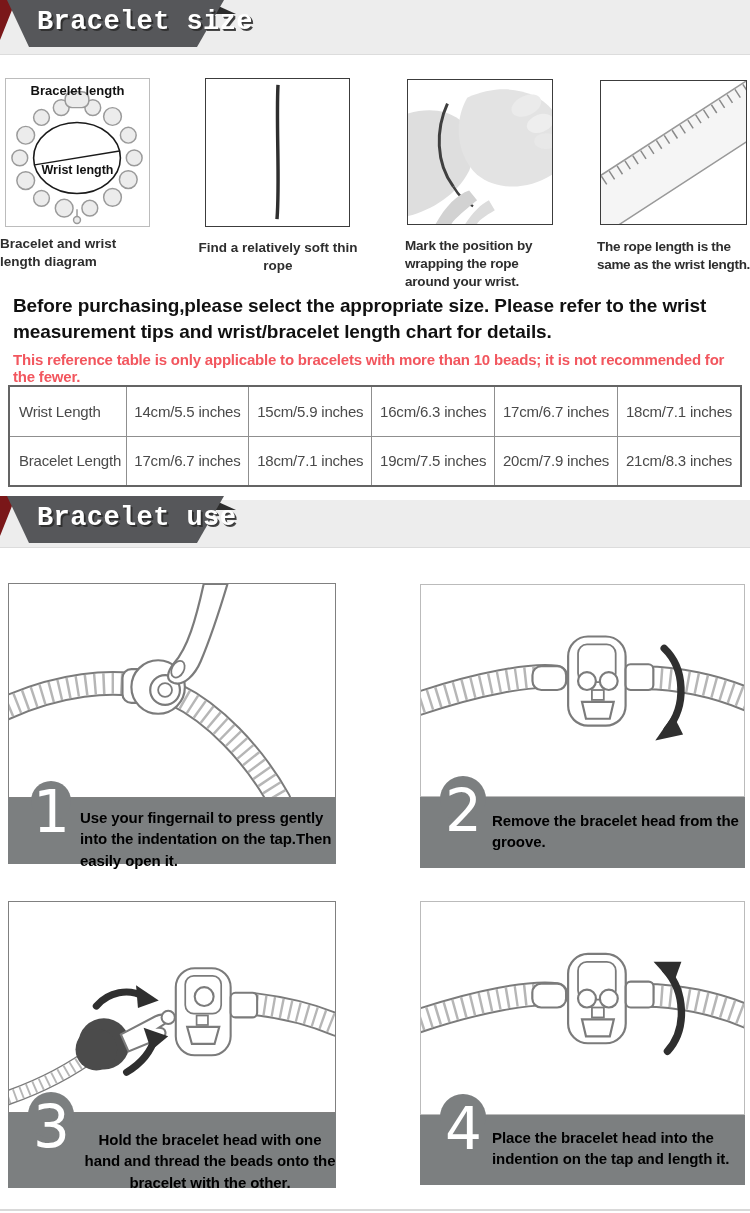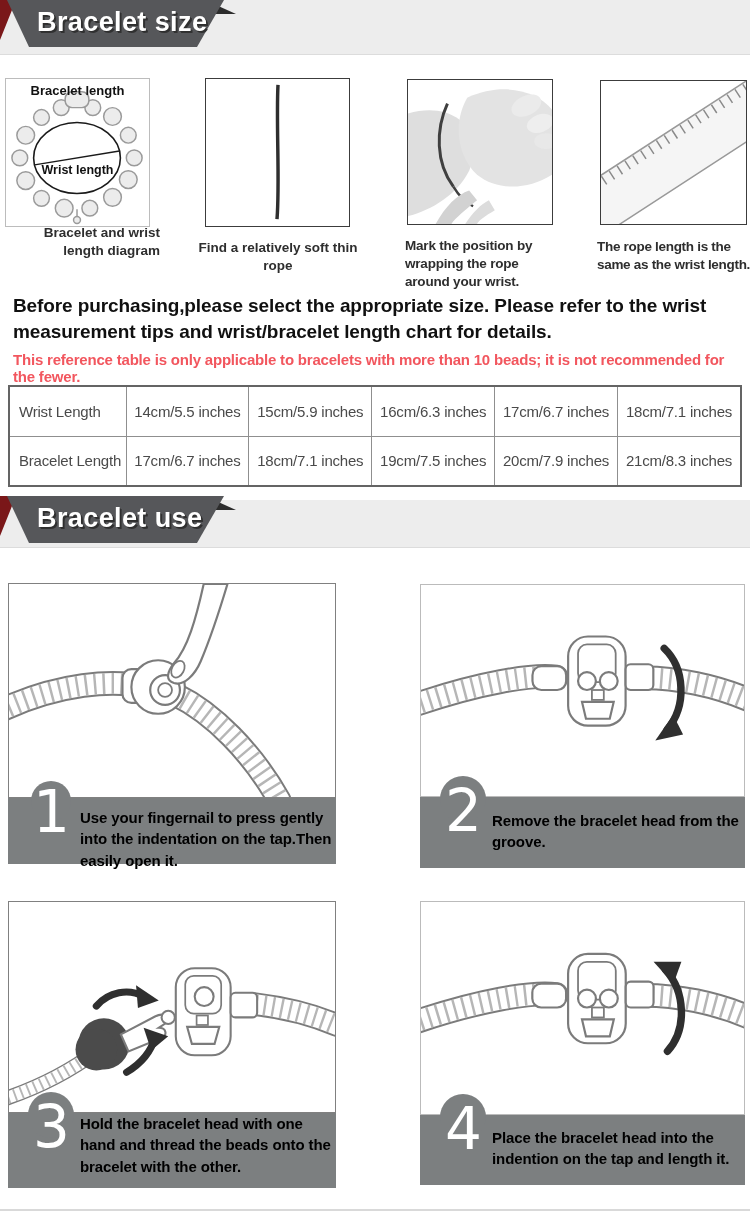--- a/index.html
+++ b/index.html
@@ -10,37 +10,37 @@
   .strip { position:absolute; left:0; width:750px; background:#ededed; border-bottom:1px solid #dcdcdc; z-index:1; }
   .strip1 { top:0; height:55px; }
   .strip2 { top:500px; height:48px; }
 
   
   .banner { position:absolute; left:0; width:242px; height:48px; z-index:3; }
   .banner .bn-red  { position:absolute; inset:0; background:#7a1719; clip-path:polygon(0 0, 16px 0, 0 40px); }
   .banner .bn-fold { position:absolute; inset:0; background:#2c2c2c; clip-path:polygon(205px 0, 236px 14px, 205px 14px); }
   .banner .bn-body { position:absolute; inset:0; background:#56575a; clip-path:polygon(7px 0, 224px 0, 197px 47px, 29px 47px); }
   .banner .bn-label { position:absolute; left:37px; top:7px; font-size:27px; font-weight:700; color:#ffffff;
-      letter-spacing:.4px; text-shadow:2px 2px 0 rgba(43,43,43,.85), 1px 1px 0 rgba(43,43,43,.6); white-space:nowrap; }
+      letter-spacing:.4px; text-shadow:2px 2px 0 rgba(43,43,43,.85), 1px 1px 0 rgba(43,43,43,.6); white-space:nowrap;font-family:Liberation Mono, monospace; }
   .banner1 { top:0; }
   .banner2 { top:496px;padding-left:39px; }
 
   
   .fig { position:absolute; background:#fff; z-index:2; }
   .fig1 { left:5px;  top:78px; width:145px; height:149px; border:1px solid #bcbcbc; }
   .fig2 { left:205px; top:78px; width:145px; height:149px; border:1.5px solid #3c3c3c; }
   .fig3 { left:407px; top:79px; width:146px; height:146px; border:1.5px solid #3c3c3c; }
   .fig4 { left:600px; top:80px; width:147px; height:145px; border:1.5px solid #3c3c3c; }
   .fig svg { display:block; width:100%; height:100%; }
   .fig-label { position:absolute; color:#111; font-weight:700; text-align:center; width:100%; }
   .fig-label.top { top:4px; font-size:13px; }
   .fig-label.inner { top:84px; font-size:12.5px; }
 
   .figcap { position:absolute; font-size:13.5px; font-weight:700; color:#2e2e2e; line-height:1.32; z-index:2; }
-  .figcap1 { left:0px;   top:224px; width:160px; text-align:right; }
+  .figcap1 { left:0px;   top:235px; width:160px; text-align:left; }
   .figcap2 { left:188px; top:239px; width:180px; text-align:center; }
   .figcap3 { left:405px; top:237px; width:156px; letter-spacing:-0.2px; }
   .figcap4 { left:597px; top:238px; width:160px; letter-spacing:-0.3px; }
 
   .intro { position:absolute; left:13px; top:293px; width:728px; font-size:19px; font-weight:700;
            color:#101010; line-height:1.37; letter-spacing:-0.1px; z-index:2; }
   .warning { position:absolute; left:13px; top:351px; width:732px; font-size:15px; font-weight:700;
              color:#f2565e; letter-spacing:-0.2px; z-index:2; }
 
   
@@ -65,21 +65,21 @@
   .panel .bar { position:absolute; left:0; right:0; bottom:0; background:#7c7f80; z-index:2; }
   .p1 .bar { height:66px; } .p2 .bar { height:71px; } .p3 .bar { height:75px; } .p4 .bar { height:70px; }
   .bump { position:absolute; width:46px; height:46px; border-radius:50%; background:#7c7f80; top:-21px; left:20px; }
   .p1 .bump { width:40px; height:40px; top:-17px; left:23px; }
   .stepnum { position:absolute; left:25px; top:-16px; font-size:58px; line-height:1.05; color:#ffffff;
              font-family:"DejaVu Sans", sans-serif; font-weight:400; }
   .stepcap { position:absolute; left:72px; top:9px; color:#000000; font-size:15px; font-weight:600;
              line-height:1.42; letter-spacing:-0.1px; }
   .p1 .stepcap { width:252px; }
   .p2 .stepcap { width:264px; top:13px; }
-  .p3 .stepcap { width:260px; top:0; }
+  .p3 .stepcap { width:260px; top:16px;text-align:center; }
   .p4 .stepcap { width:242px; top:12px; }
 
   .bottom-line { position:absolute; left:0; top:1209px; width:750px; height:2px; background:#d9d9d9; z-index:2; }
 
   
   .tedge { fill:none; stroke:#7b7b7b; stroke-width:25; stroke-linecap:round; }
   .tfill { fill:none; stroke:#ffffff; stroke-width:21; stroke-linecap:round; }
   .tband { fill:none; stroke:#a9a9a9; stroke-width:21; stroke-dasharray:2.5 6.5; opacity:.85; }
   .tedge-s { fill:none; stroke:#7b7b7b; stroke-width:16; stroke-linecap:round; }
   .tfill-s { fill:none; stroke:#ffffff; stroke-width:13; stroke-linecap:round; }

